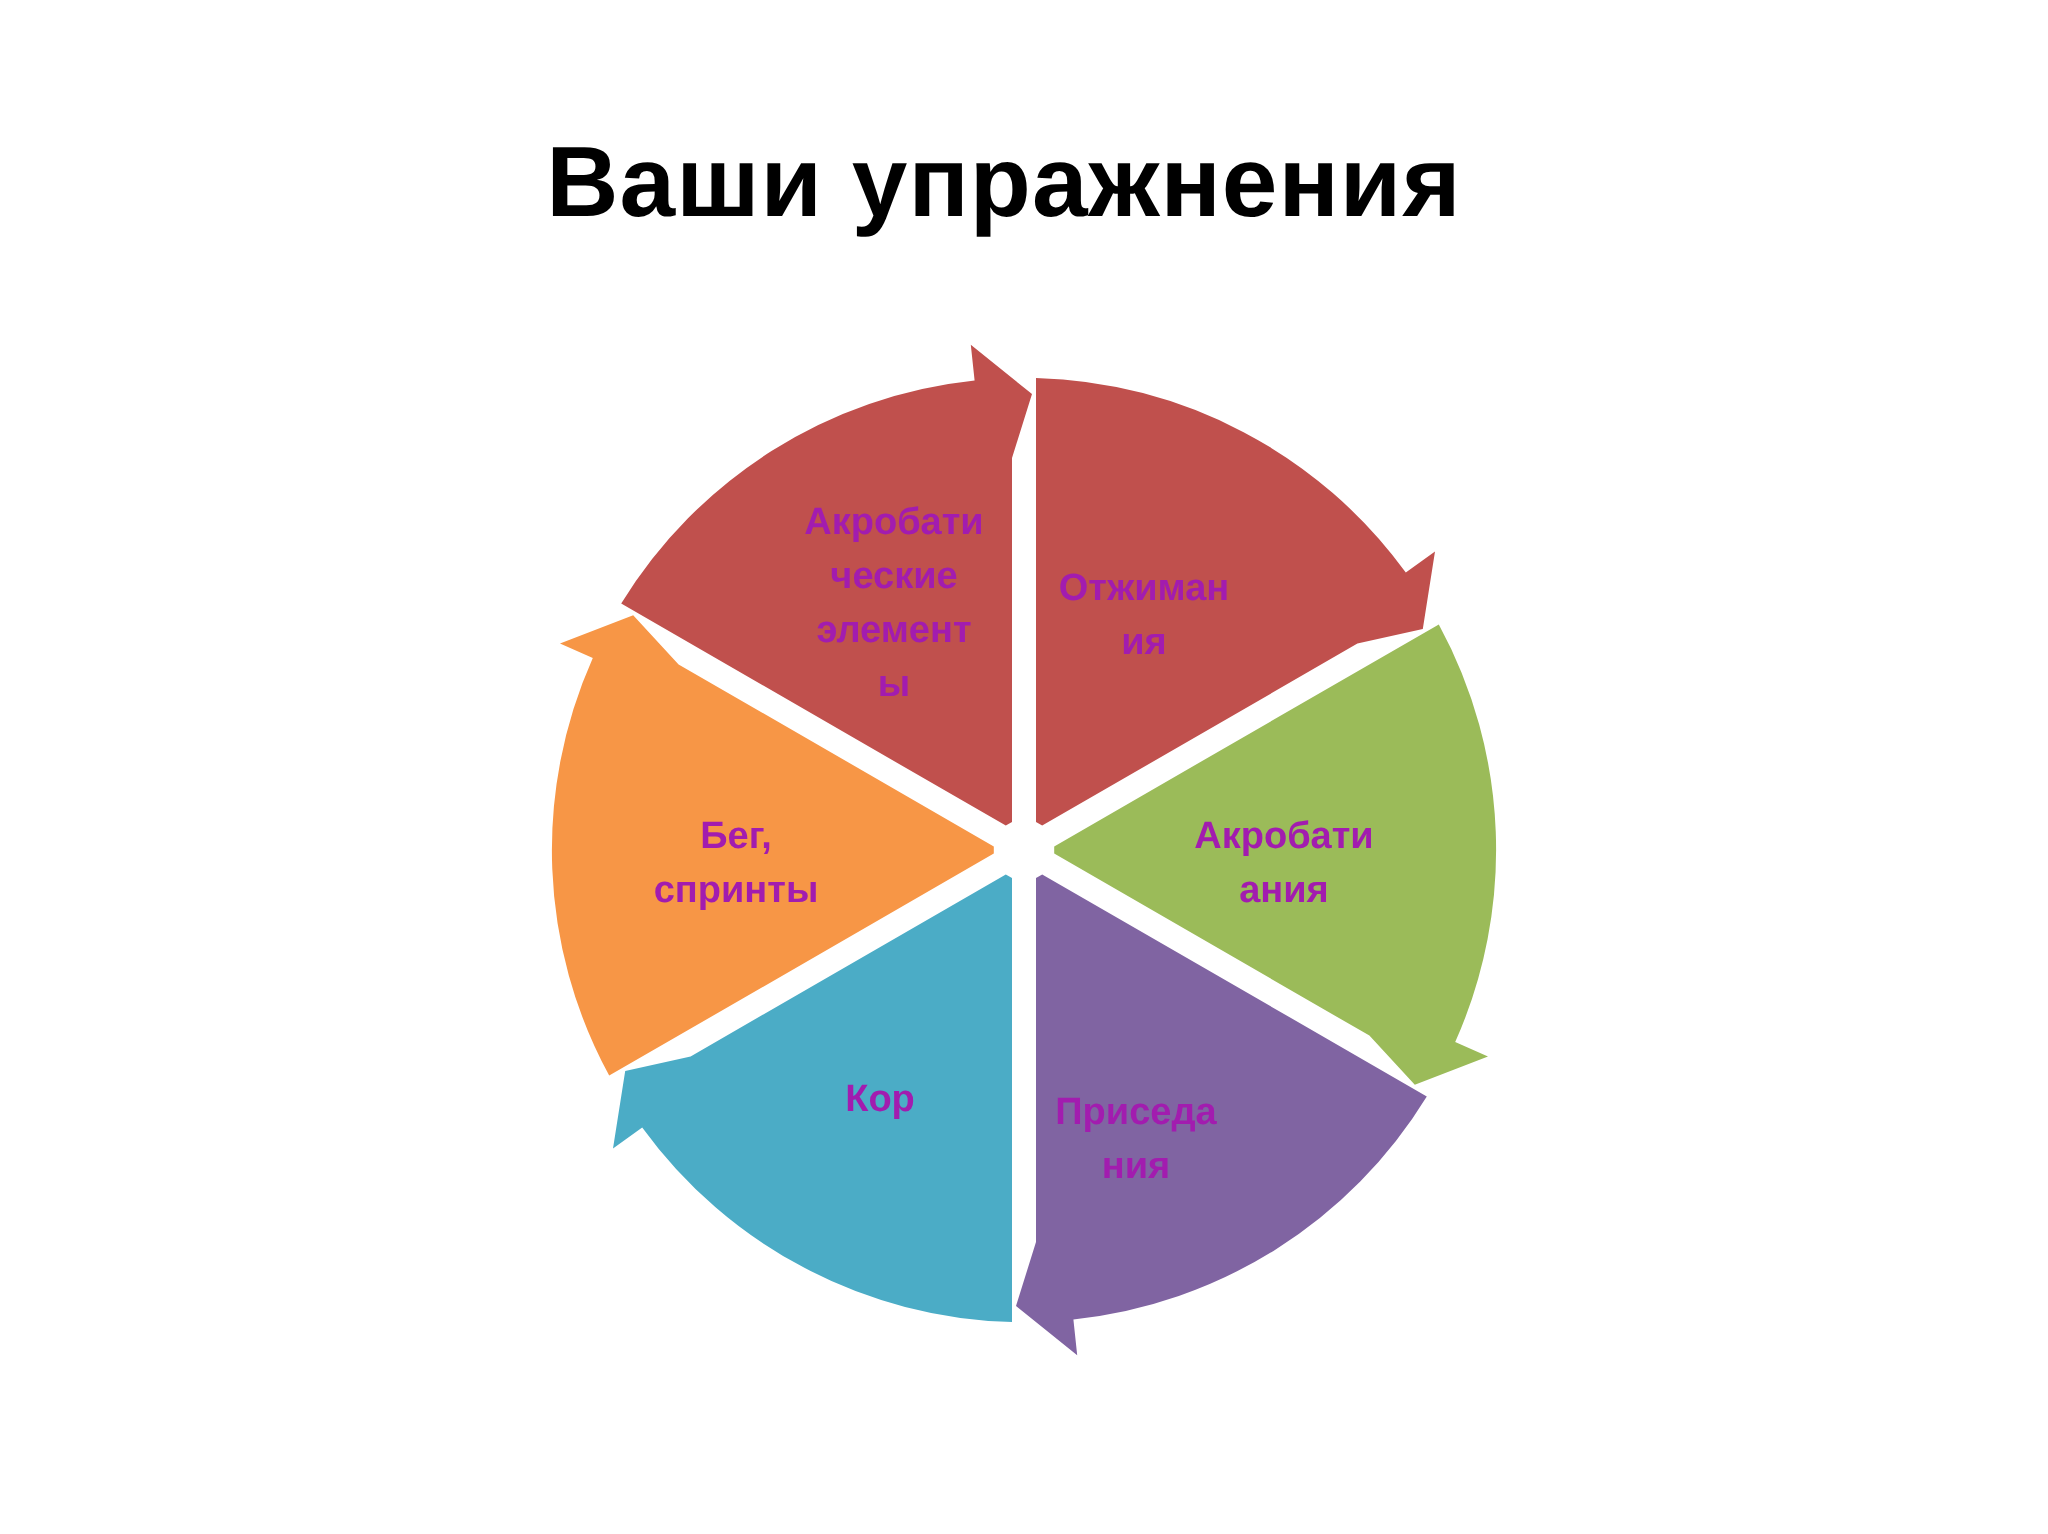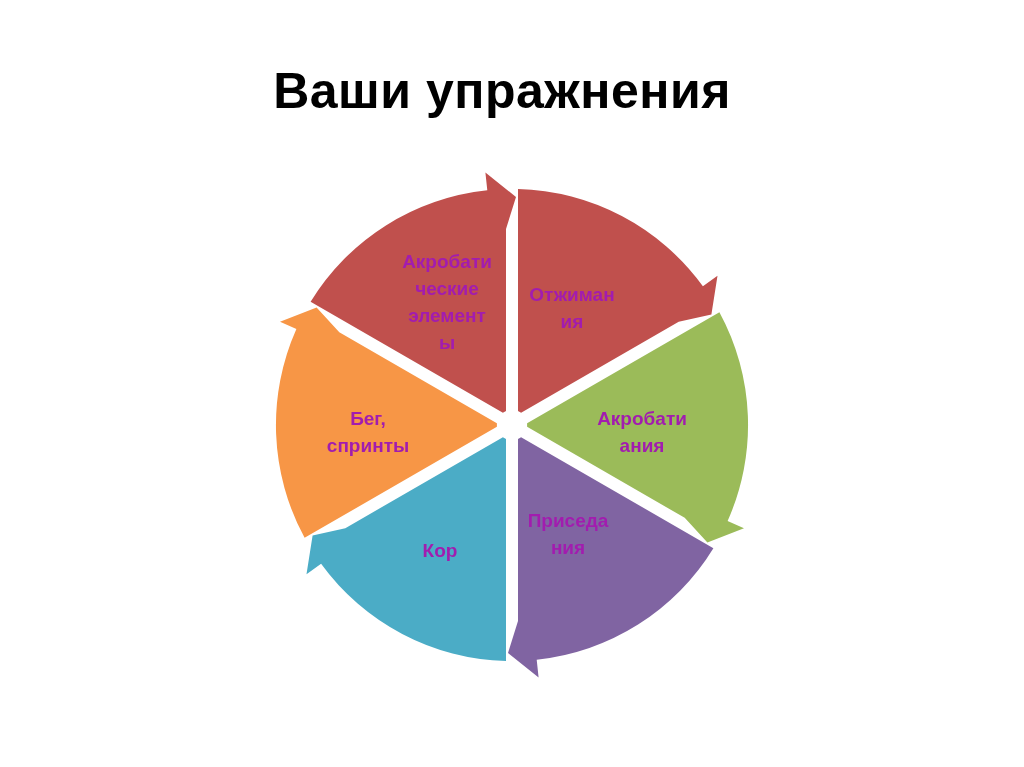--- a/index.html
+++ b/index.html
@@ -20,21 +20,21 @@
     <path d="M 506.0 439.0 L 506.0 661.0 A 236 236 0 0 1 321.1 563.7 L 306.5 574.3 L 312.6 535.5 L 345.3 528.2 L 502.9 437.2 Z" fill="#4BACC6"></path>
     <path d="M 496.9 426.8 L 304.6 537.8 A 236 236 0 0 1 296.4 329.0 L 280.0 321.7 L 316.6 307.6 L 339.3 332.2 L 496.9 423.2 Z" fill="#F79646"></path>
     <path d="M 502.9 412.8 L 310.6 301.8 A 236 236 0 0 1 487.3 190.3 L 485.4 172.4 L 516.0 197.0 L 506.0 229.0 L 506.0 411.0 Z" fill="#C0504D"></path>
   </svg>
 
 <div id="labels">
     <div class="seg-label" style="left: 572px; top: 308px; text-align: center;">Отжиман
 ия</div>
     <div class="seg-label" style="left: 642px; top: 432px;">Акробати
 ания</div>
-    <div class="seg-label" style="left: 568px; top: 534px;">Приседа
+    <div class="seg-label" style="left: 568px; top: 570px;">Приседа
 ния</div>
     <div class="seg-label" style="left: 440px; top: 550px;">Кор</div>
     <div class="seg-label" style="left: 368px; top: 432px;">Бег,
 спринты</div>
     <div class="seg-label" style="left: 447px; top: 302px;">Акробати
 ческие
 элемент
 ы</div>
   </div>
 

